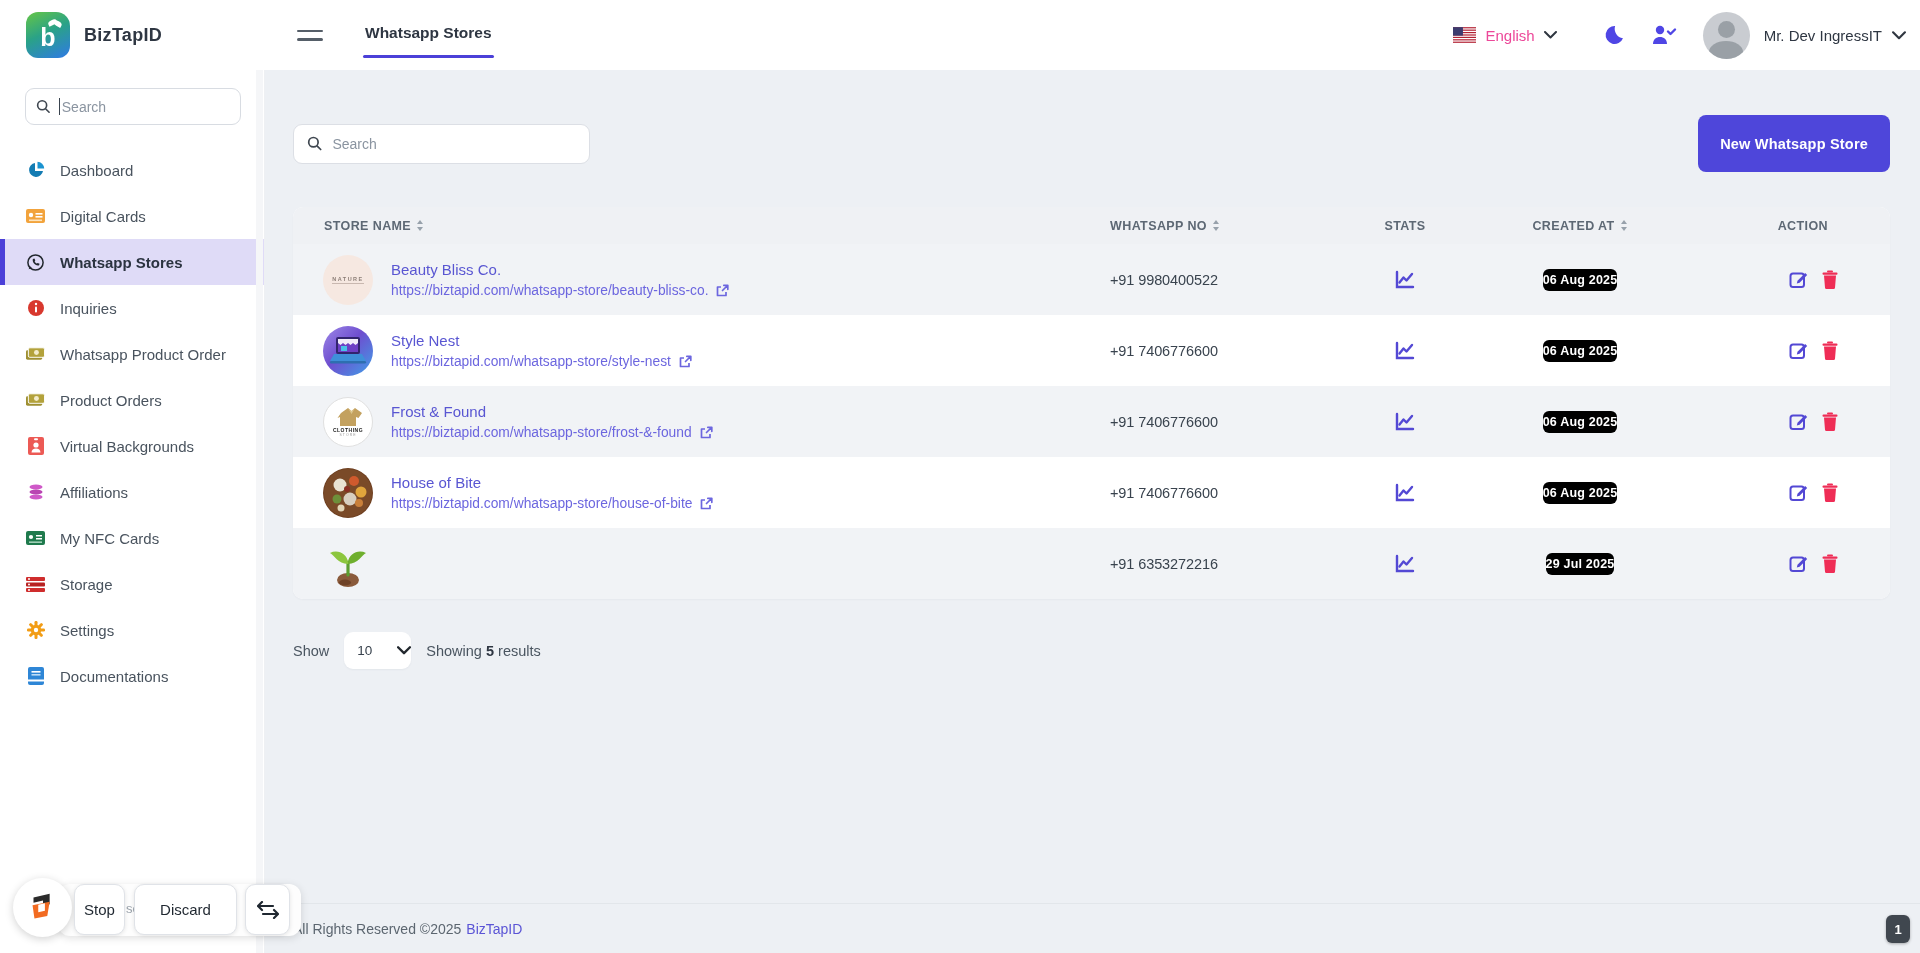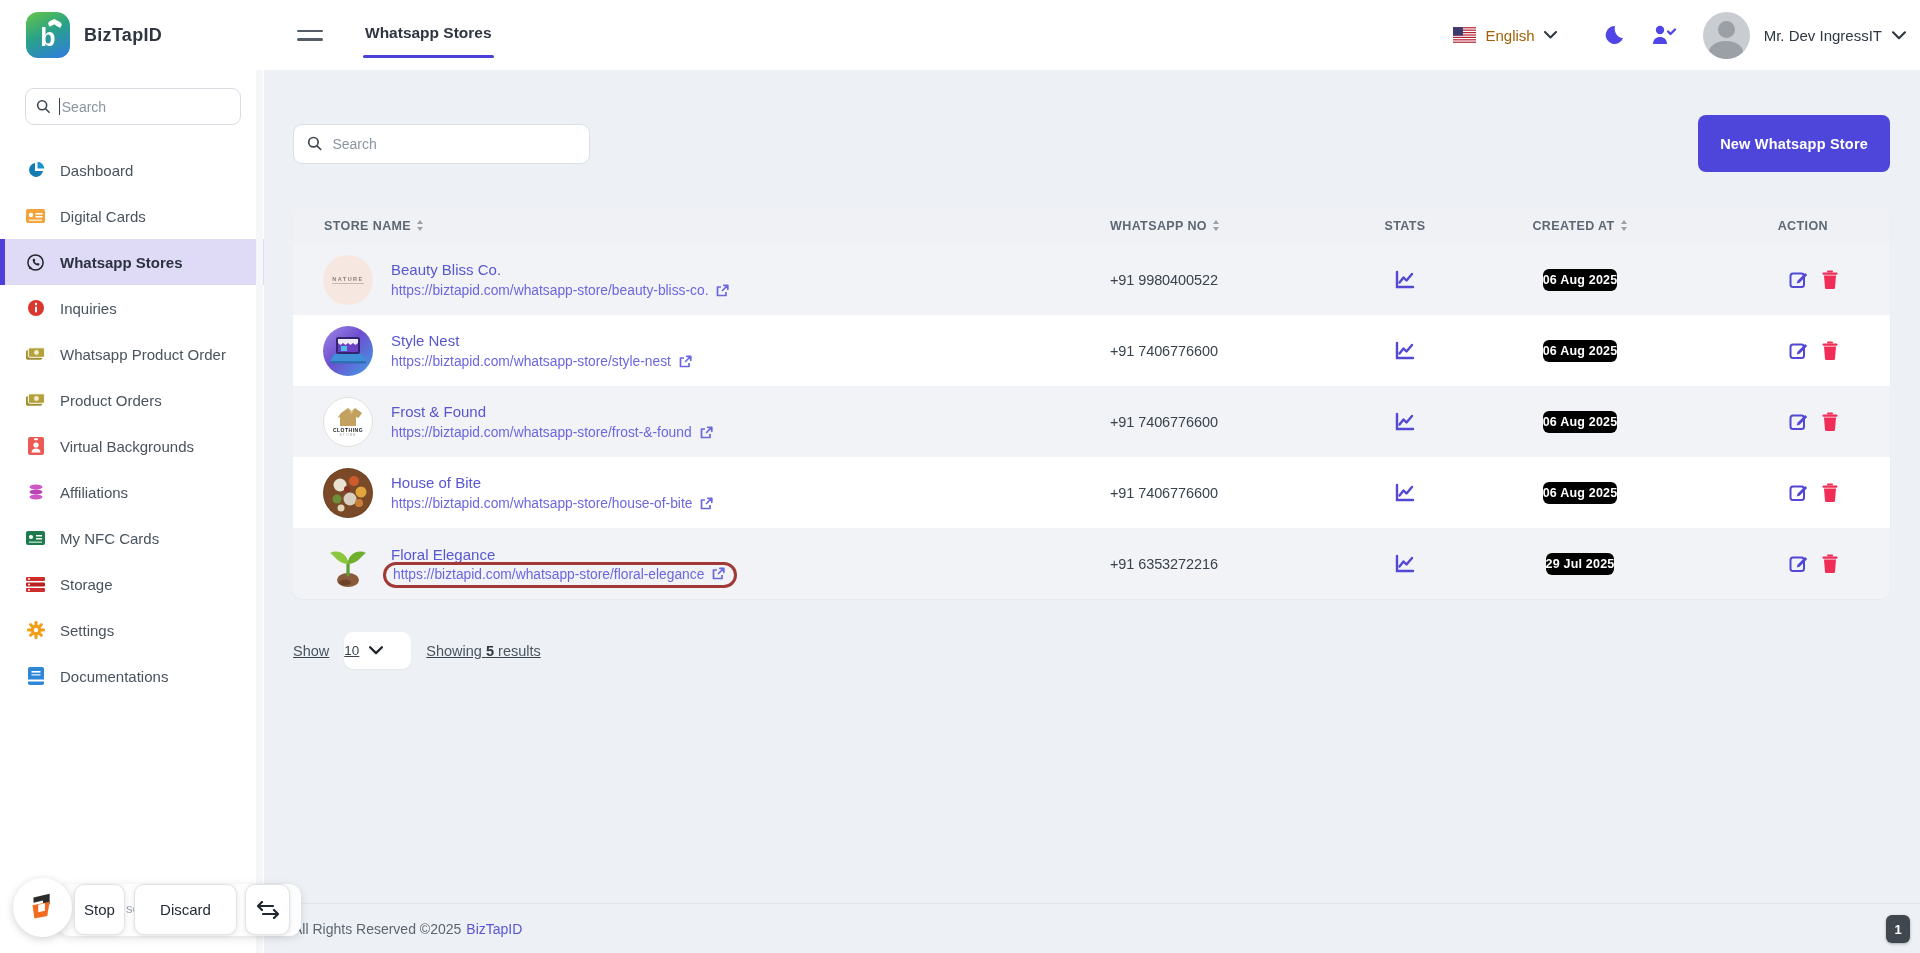--- a/index.html
+++ b/index.html
@@ -13,21 +13,21 @@
   .logo .b { color:#fff; font-size:25px; font-weight:700; transform:translateY(2px); }
   .logo .leaf, .logo .leaf2 { position:absolute; width:9px; height:5px; background:#fff; border-radius:50% 50% 50% 0; top:8px; left:22px; transform:rotate(-25deg); }
   .logo .leaf2 { left:27px; transform:rotate(30deg) scaleX(-1); top:9px; }
   .brand-name { font-size:18px; font-weight:600; color:#2e3642; letter-spacing:.3px; }
   .hamburger { margin-left:32px; width:26px; cursor:pointer; flex:0 0 auto; }
   .hamburger i { display:block; height:2.5px; background:#555e68; border-radius:2px; margin:6px 0; }
   .page-tab { margin-left:42px; position:relative; font-size:15.5px; font-weight:600; color:#2e3642; padding-bottom:4px; cursor:pointer; }
   .page-tab::after { content:""; position:absolute; left:-2px; right:-2px; bottom:-12px; height:3px; border-radius:2px; background:#4b40d8; }
   .top-right { margin-left:auto; display:flex; align-items:center; padding-right:14px; }
   .lang { display:flex; align-items:center; gap:9px; cursor:pointer; margin-right:46px; }
-  .lang-label { font-size:15px; color:#a16207; }
+  .lang-label { font-size:15px; color:#ec4899; }
   .icon-btn { cursor:pointer; display:flex; align-items:center; justify-content:center; margin-right:26px; }
   .avatar-ph { width:47px; height:47px; border-radius:50%; background:#c9ccd1; overflow:hidden; position:relative; cursor:pointer; margin-right:14px; flex:0 0 auto; }
   .avatar-ph::before { content:""; position:absolute; width:17px; height:17px; border-radius:50%; background:#9aa0a6; left:15px; top:9px; }
   .avatar-ph::after { content:""; position:absolute; width:34px; height:22px; border-radius:50% 50% 0 0; background:#9aa0a6; left:6.5px; top:29px; }
   .user-name { font-size:15px; color:#2e3642; margin-right:10px; cursor:pointer; white-space:nowrap; }
 
   
   .body-wrap { display:flex; height:883px; }
   .sidebar { width:265px; background:#fff; flex:0 0 auto; position:relative; border-right:1px solid #eef0f3; }
   .sidebar::after { content:""; position:absolute; top:0; right:1px; bottom:0; width:7px; background:#f5f6f8; }
@@ -72,23 +72,23 @@
   .store-url { font-size:13.8px; color:#6c66df; text-decoration:none; cursor:pointer; white-space:nowrap; }
   .annotated { border:3.5px solid #a13939; border-radius:15px; padding:2px 9px 3px 7px; margin:-6px 0 -6px -8px; display:flex; align-items:center; gap:7px; }
   .cell-phone { font-size:14.5px; color:#39434e; letter-spacing:-.1px; }
   .cell-center { display:flex; justify-content:center; }
   .stats-btn { cursor:pointer; display:flex; }
   .date-pill { background:#000000; color:#fff; font-size:12.5px; font-weight:700; padding:4px 0; border-radius:6px; letter-spacing:.2px; }
   .cell-action { display:flex; justify-content:flex-end; gap:14px; padding-right:52px; }
   .act { cursor:pointer; display:flex; }
 
   
-  .pagination { display:flex; align-items:center; gap:15px; margin:33px 0 0 28px;text-decoration:underline; }
+  .pagination { display:flex; align-items:center; gap:15px; margin:33px 0 0 28px; }
   .pg-label { font-size:14.5px; color:#4a5560; }
-  .pg-select { width:67px; height:37px; background:#fff; border-radius:9px; display:flex; align-items:center; justify-content:flex-start; gap:10px; font-size:13.5px; color:#39434e; cursor:pointer; box-shadow:0 1px 2px rgba(40,50,70,.05); }
+  .pg-select { width:67px; height:37px; background:#fff; border-radius:9px; display:flex; align-items:center; justify-content:flex-end; gap:25px; font-size:13.5px; color:#39434e; cursor:pointer; box-shadow:0 1px 2px rgba(40,50,70,.05); }
   .pg-summary { font-size:14.5px; color:#4a5560; }
   .pg-summary b { color:#2e3642; }
   .flex-spacer { flex:1; }
   .footer { border-top:1px solid #e2e6ea; height:50px; display:flex; align-items:center; padding-left:28px; font-size:14px; color:#5c6670; gap:5px; }
   .footer a { color:#5b55d6; text-decoration:none; cursor:pointer; font-weight:500; }
 
   
   .rec-pill { position:fixed; left:58px; top:884px; width:243px; height:52px; background:#fdfdfd; border-radius:12px; box-shadow:0 2px 8px rgba(0,0,0,.13); }
   .rec-frag { position:fixed; top:901px; font-size:13px; color:#9aa2ab; z-index:3; }
   .rec-circle { position:fixed; left:13px; top:878px; width:59px; height:59px; border-radius:50%; background:#fff; box-shadow:0 2px 8px rgba(0,0,0,.18); display:flex; align-items:center; justify-content:center; z-index:4; }
@@ -551,32 +551,20 @@
           <div class="cell-store">
             <div class="avatar av-sprout">
               <svg width="46" height="48" viewBox="0 0 46 48">
                   <ellipse cx="23" cy="40" rx="11" ry="7" fill="#8a5a3b"></ellipse>
                   <ellipse cx="20" cy="42.5" rx="6" ry="3" fill="#6e4227"></ellipse>
                   <path d="M23 35V22" stroke="#5c9e31" stroke-width="3.2" stroke-linecap="round"></path>
                   <path d="M23 24C13 24 9 15 5 13c8-4 17 1 18 9z" fill="#8cc63e"></path>
                   <path d="M23 24c10 0 14-9 18-11-8-4-17 1-18 9z" fill="#6faf2e"></path>
                 </svg>
             </div>
-            <div class="store-texts">
-              <a class="store-name">Floral Elegance</a>
-              <span class="store-url-line">
-                <span class="annotated">
-                  <a class="store-url">https://biztapid.com/whatsapp-store/floral-elegance</a>
-                  <svg width="14" height="14" viewBox="0 0 14 14">
-                      <path d="M6 3H2.5v8.5H11V8" stroke="#6c66df" stroke-width="1.7" fill="none" stroke-linejoin="round"></path>
-                      <path d="M7.5 6.5L12.5 1.5M8.8 1.3h4v4" stroke="#6c66df" stroke-width="1.7" fill="none" stroke-linecap="round" stroke-linejoin="round"></path>
-                    </svg>
-                </span>
-              </span>
-            </div>
           </div>
           <div class="cell-phone">+91 6353272216</div>
           <div class="cell-center">
               <span class="stats-btn">
                 <svg width="22" height="20" viewBox="0 0 22 20">
                   <path d="M3 2v15h16" stroke="#5348d4" stroke-width="2.4" fill="none" stroke-linecap="round"></path>
                   <path d="M5.5 12.5l4-5 3 3 5.5-6.5" stroke="#5348d4" stroke-width="2.4" fill="none" stroke-linecap="round" stroke-linejoin="round"></path>
                 </svg>
               </span>
             </div>

